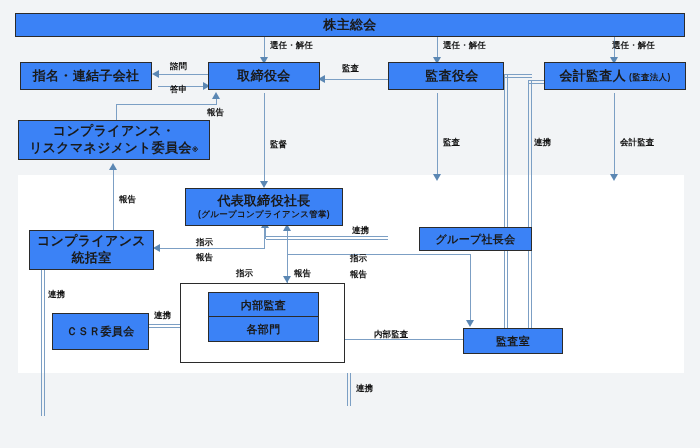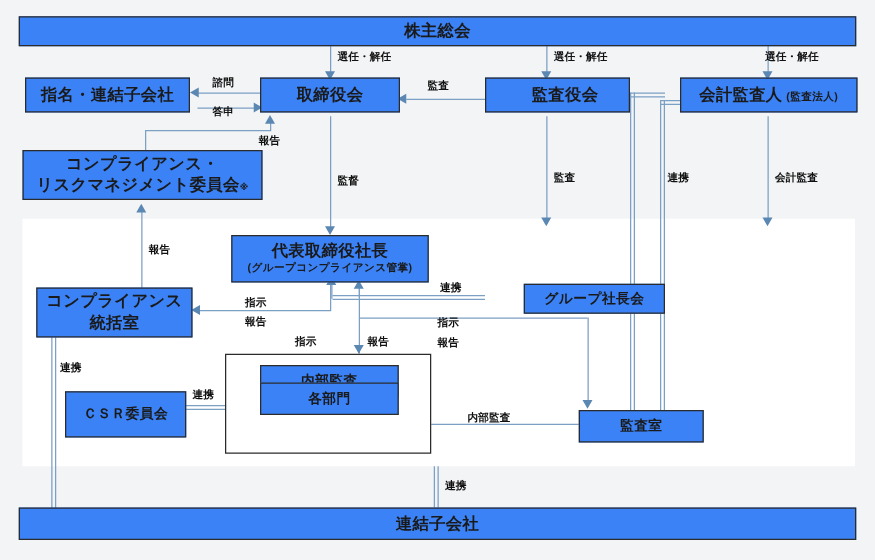--- a/index.html
+++ b/index.html
@@ -194,31 +194,28 @@
   <div class="box small" style="left:52px;top:313px;width:97px;height:37px;">
     <span class="t1">ＣＳＲ委員会</span>
   </div>
 
   <div class="group" style="left:180px;top:283px;width:165px;height:80px;"></div>
 
   <div class="box small" style="left:208px;top:292px;width:111px;height:26px;">
     <span class="t1">内部監査</span>
   </div>
 
-  <div class="box small" style="left:208px;top:306px;width:111px;height:26px;">
+  <div class="box small" style="left:208px;top:316px;width:111px;height:26px;">
     <span class="t1">各部門</span>
   </div>
 
   <div class="box small" style="left:463px;top:328px;width:100px;height:26px;">
     <span class="t1">監査室</span>
   </div>
 
-  <div class="box" style="left:15px;top:406px;width:670px;height:26px;">
-    <span class="t1">連結子会社</span>
-  </div>
 
   <div class="lbl" style="left:270px;top:41px;">選任・解任</div>
   <div class="lbl" style="left:443px;top:41px;">選任・解任</div>
   <div class="lbl" style="left:612px;top:41px;">選任・解任</div>
 
   <div class="lbl" style="left:170px;top:62px;">諮問</div>
   <div class="lbl" style="left:170px;top:85px;">答申</div>
 
   <div class="lbl" style="left:342px;top:64px;">監査</div>
   <div class="lbl" style="left:207px;top:108px;">報告</div>

